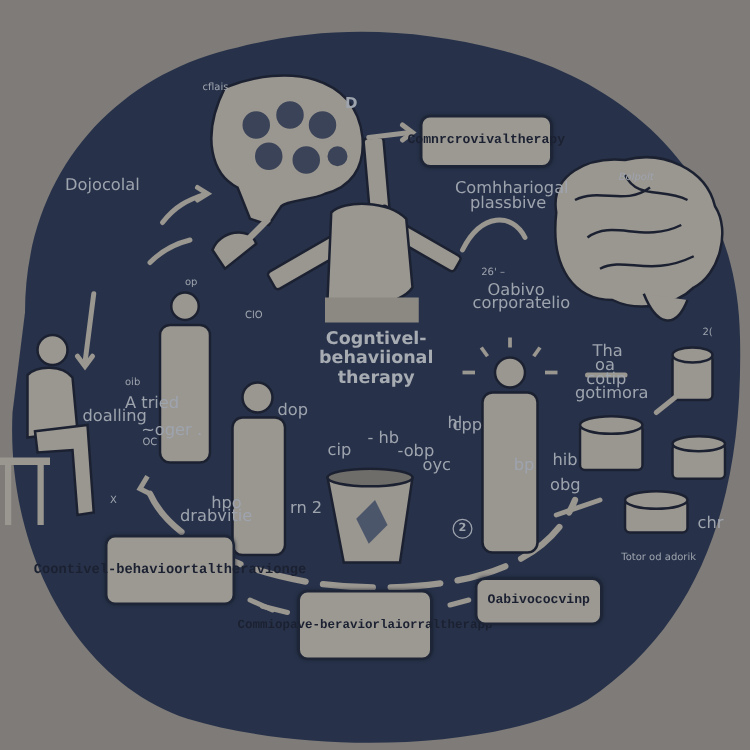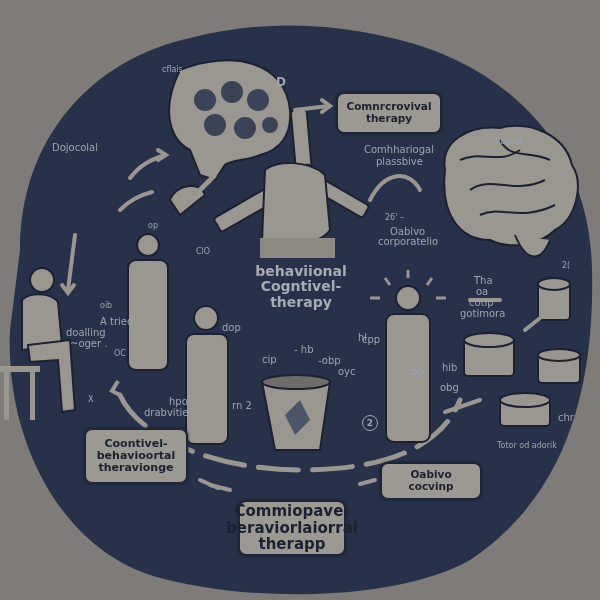--- a/index.html
+++ b/index.html
@@ -1,20 +1,20 @@
 <!DOCTYPE html>
 <html><head>
 <meta charset="utf-8">
 <style>
   html, body { margin:0; padding:0; }
   body { width:600px; height:600px; overflow:hidden; background:#7d7a77; font-family:"DejaVu Sans", sans-serif; }
   #stage { position:relative; width:600px; height:600px; background:#7e7b78; }
   #bg-svg { position:absolute; left:0; top:0; }
-  .box { position:absolute; background:#9c9993; border:2px solid #1d2536; border-radius:8px; color:#1b2131; text-align:center; font-weight:bold; display:flex; align-items:center; justify-content:center; flex-direction:column; line-height:1.1; box-shadow:0 0 3px #1a2233; }
-  .lbl { position:absolute; color:#9ea4ae; font-size:10px; line-height:1.1; white-space:nowrap; }
+  .box { position:absolute; background:#9c9993; border:2px solid #1d2536; border-radius:8px; color:#1b2131; text-align:center; font-weight:bold; display:flex; align-items:center; justify-content:center; flex-direction:row; line-height:1.1; box-shadow:0 0 3px #1a2233;font-family:Liberation Mono, monospace; }
+  .lbl { position:absolute; color:#9ea4ae; font-size:13px; line-height:1.1; white-space:nowrap; }
   .center-title { position:absolute; color:#a7abb2; font-weight:bold; text-align:center; font-size:14px; line-height:1.1; }
   .line { display:block; }
 </style>
 </head>
 <body>
 
 <div id="stage">
 
   <svg id="bg-svg" width="600" height="600" viewBox="0 0 600 600">
 
@@ -116,48 +116,48 @@
 
   <div class="box" style="left:336px;top:92px;width:102px;height:38px;font-size:10.5px;">
     <span class="line">Comnrcrovival</span>
     <span class="line">therapy</span>
   </div>
   <div class="box" style="left:84px;top:428px;width:100px;height:52px;font-size:11px;">
     <span class="line">Coontivel-</span>
     <span class="line">behavioortal</span>
     <span class="line">theravionge</span>
   </div>
-  <div class="box" style="left:238px;top:472px;width:104px;height:52px;font-size:15px;margin-top:28px;">
+  <div class="box" style="left:238px;top:472px;width:104px;height:52px;font-size:10px;">
     <span class="line">Commiopave-</span>
     <span class="line">beraviorlaiorral</span>
     <span class="line">therapp</span>
   </div>
   <div class="box" style="left:380px;top:462px;width:98px;height:34px;font-size:10.5px;">
     <span class="line">Oabivo</span>
     <span class="line">cocvinp</span>
   </div>
 
   <div class="center-title" style="left:246px;top:264px;width:110px;">
+    <span class="line">Cogntivel-</span>
     <span class="line">behaviional</span>
-    <span class="line">Cogntivel-</span>
     <span class="line">therapy</span>
   </div>
 
   <span class="lbl" style="left:52px;top:142px;">Dojocolal</span>
   <span class="lbl" style="left:162px;top:66px;font-size:8px;">cflais</span>
   <span class="lbl" style="left:276px;top:76px;font-size:12px;font-weight:bold;">D</span>
   <span class="lbl" style="left:364px;top:144px;">Comhhariogal</span>
   <span class="lbl" style="left:376px;top:156px;">plassbive</span>
   <span class="lbl" style="left:495px;top:138px;font-size:8px;font-style:italic;">Bolpolt</span>
   <span class="lbl" style="left:385px;top:214px;font-size:8px;">26' –</span>
   <span class="lbl" style="left:390px;top:226px;">Oabivo</span>
   <span class="lbl" style="left:378px;top:236px;">corporatelio</span>
   <span class="lbl" style="left:68px;top:316px;margin-left:32px;">A tried</span>
   <span class="lbl" style="left:66px;top:327px;">doalling</span>
-  <span class="lbl" style="left:70px;top:338px;">~oger .</span>
+  <span class="lbl" style="left:70px;top:338px;padding-left:43px;">~oger .</span>
   <span class="lbl" style="left:100px;top:302px;font-size:8px;">oib</span>
   <span class="lbl" style="left:114px;top:350px;font-size:8px;">OC</span>
   <span class="lbl" style="left:150px;top:396px;margin-left:19px;">hpo</span>
   <span class="lbl" style="left:144px;top:407px;">drabvitie</span>
   <span class="lbl" style="left:222px;top:322px;">dop</span>
   <span class="lbl" style="left:262px;top:354px;">cip</span>
   <span class="lbl" style="left:294px;top:344px;">- hb</span>
   <span class="lbl" style="left:318px;top:355px;">-obp</span>
   <span class="lbl" style="left:338px;top:366px;">oyc</span>
   <span class="lbl" style="left:366px;top:366px;padding-left:45px;">bp</span>

